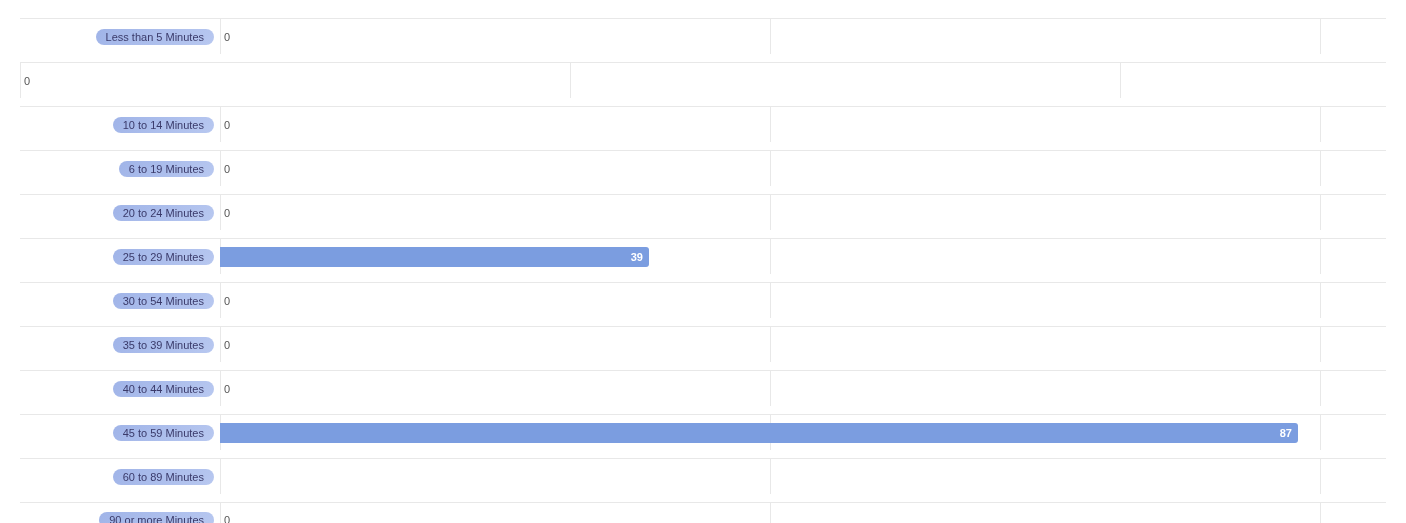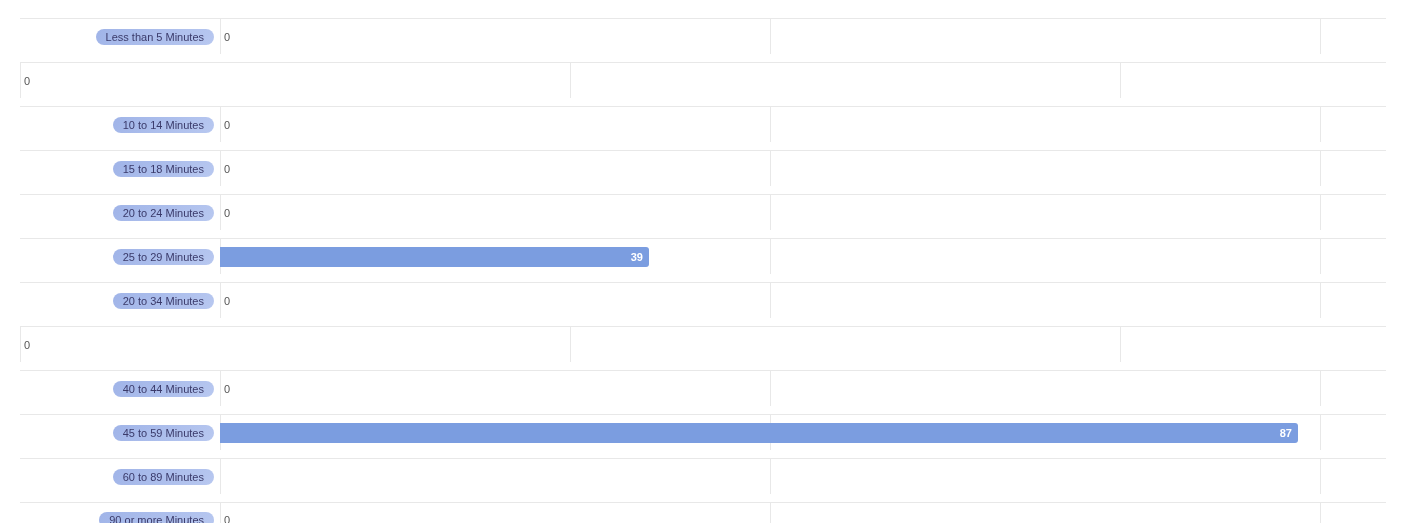--- a/index.html
+++ b/index.html
@@ -140,21 +140,21 @@
       <div class="bar-row">
         <div class="bar-label"><span class="label-pill">10 to 14 Minutes</span></div>
         <div class="bar-area">
           <div class="grid-line" style="left: 0px;"></div>
           <div class="grid-line" style="left: 550px;"></div>
           <div class="grid-line" style="left: 1100px;"></div>
           <span class="zero-value">0</span>
         </div>
       </div>
       <div class="bar-row">
-        <div class="bar-label"><span class="label-pill">15 to 18 Minutes</span></div>
+        <div class="bar-label"><span class="label-pill">6 to 19 Minutes</span></div>
         <div class="bar-area">
           <div class="grid-line" style="left: 0px;"></div>
           <div class="grid-line" style="left: 550px;"></div>
           <div class="grid-line" style="left: 1100px;"></div>
           <span class="zero-value">0</span>
         </div>
       </div>
       <div class="bar-row">
         <div class="bar-label"><span class="label-pill">20 to 24 Minutes</span></div>
         <div class="bar-area">
@@ -169,29 +169,30 @@
         <div class="bar-area">
           <div class="grid-line" style="left: 0px;"></div>
           <div class="grid-line" style="left: 550px;"></div>
           <div class="grid-line" style="left: 1100px;"></div>
           <div class="bar-fill" style="width: 429px;">
             <span class="bar-value-inside">39</span>
           </div>
         </div>
       </div>
       <div class="bar-row">
-        <div class="bar-label"><span class="label-pill">20 to 34 Minutes</span></div>
-        <div class="bar-area">
-          <div class="grid-line" style="left: 0px;"></div>
-          <div class="grid-line" style="left: 550px;"></div>
-          <div class="grid-line" style="left: 1100px;"></div>
-          <span class="zero-value">0</span>
-        </div>
-      </div>
-      <div class="bar-row">
+        <div class="bar-label"><span class="label-pill">30 to 54 Minutes</span></div>
+        <div class="bar-area">
+          <div class="grid-line" style="left: 0px;"></div>
+          <div class="grid-line" style="left: 550px;"></div>
+          <div class="grid-line" style="left: 1100px;"></div>
+          <span class="zero-value">0</span>
+        </div>
+      </div>
+      <div class="bar-row">
+        <div class="bar-label"><span class="label-pill">35 to 39 Minutes</span></div>
         <div class="bar-area">
           <div class="grid-line" style="left: 0px;"></div>
           <div class="grid-line" style="left: 550px;"></div>
           <div class="grid-line" style="left: 1100px;"></div>
           <span class="zero-value">0</span>
         </div>
       </div>
       <div class="bar-row">
         <div class="bar-label"><span class="label-pill">40 to 44 Minutes</span></div>
         <div class="bar-area">

